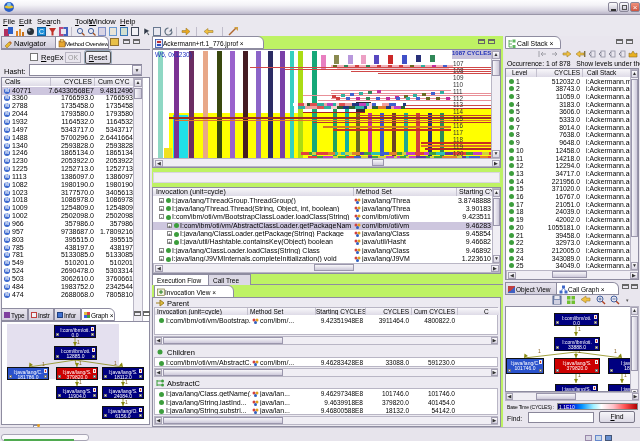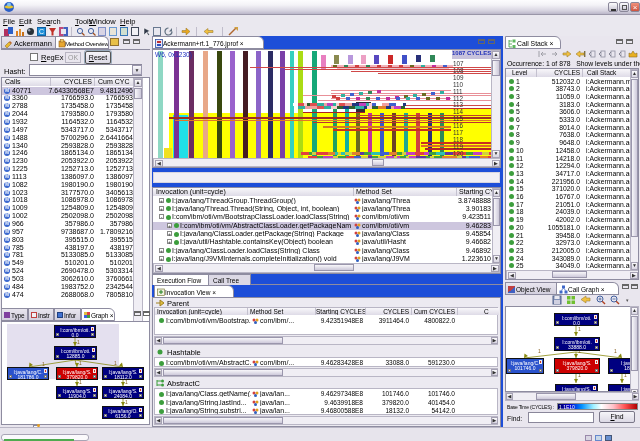--- a/index.html
+++ b/index.html
@@ -119,21 +119,21 @@
       <div class="abs" style="left:222px;top:0px;width:1px;height:9px;background:#c0bdcb;"></div>
       <svg class="abs" style="left:228px;top:0px;" width="11" height="9">
         <line x1="1" y1="8" x2="8" y2="1" stroke="#b06830" stroke-width="1.4"></line>
         <path d="M6 0 L10 0 L10 4 Z" fill="#d0a040"></path>
       </svg>
     </div>
 <div class="abs" style="left:0;top:36px;width:151px;height:391px;background:#e9e6ee;">
       <div class="tab" style="left:1px;top:0px;width:55px;"><svg style="position:absolute;left:2px;top:2px;" width="9" height="9">
           <path d="M1 7 L5 3 L7 5 L3 9 Z" fill="#e8b830" stroke="#886820" stroke-width="0.5"></path>
           <path d="M5 3 L6 2 L8 4 L7 5 Z" fill="#c06828"></path>
-        </svg><span style="margin-left:12px;">Ackermann</span></div>
+        </svg><span style="margin-left:12px;">Navigator</span></div>
       <div class="tab sel" style="left:56px;top:0px;width:53px;border-left:none;"><svg style="position:absolute;left:2px;top:2px;" width="8" height="9">
           <rect x="1" y="2" width="6" height="6" fill="#e8a830" stroke="#905818" stroke-width="0.6"></rect>
           <rect x="2.5" y="0.5" width="3" height="2.5" fill="#f0c860" stroke="#905818" stroke-width="0.5"></rect>
         </svg><span style="margin-left:9px;font-size:6.2px;letter-spacing:-0.3px;">Method Overview ×</span></div>
       <div class="abs" style="left:110px;top:2px;width:9px;height:8px;background:#e8c048;border:1px solid #907030;"></div>
       <div class="abs" style="left:123px;top:3px;width:7px;height:5px;border:1px solid #666;border-top:2px solid #666;"></div>
       <div class="abs" style="left:133px;top:3px;width:7px;height:5px;border:1px solid #666;border-top:2px solid #666;"></div>
       <div class="abs" style="left:1px;top:13px;width:149px;height:28px;background:#e9e6ee;border-top:1px solid #8e8ca0;">
         <div class="abs" style="left:29px;top:3px;width:8px;height:8px;background:#fff;border:1px solid #777;"></div>
         <div class="abs" style="left:40px;top:3px;font-size:7.5px;"><u>R</u>egEx</div>
@@ -314,21 +314,21 @@
           <div class="node" style="left:100px;top:64px;width:42px;height:13px;background:#000080;">I:java/lang/S.<br>24084.0<div class="nx"></div><div class="ncl"></div><div class="ncr"></div></div>
           <div class="node" style="left:100px;top:84px;width:42px;height:13px;background:#000080;">I:java/lang/O.<br>6156.0<div class="nx"></div><div class="ncl"></div><div class="ncr"></div></div>
         </div>
       </div>
       <div class="abs" style="left:0px;top:388px;width:151px;height:12px;">
         <div class="abs" style="left:8px;top:2px;width:2px;height:8px;color:#999;font-size:6px;">⋮</div>
         <div class="abs" style="left:33px;top:1px;width:6px;height:8px;background:#f8f8fc;border:1px solid #889;"></div>
         <div class="abs" style="left:37px;top:0px;width:3px;height:3px;background:#e8a020;border-radius:50%;"></div>
       </div>
     </div>
-<div class="abs" style="left:152px;top:36px;width:351px;height:391px;background:#1d4ed8;">
+<div class="abs" style="left:152px;top:36px;width:351px;height:391px;background:#bef264;">
       <div class="tab sel" style="left:0px;top:0px;width:112px;"><svg style="position:absolute;left:2px;top:2px;" width="8" height="9">
           <rect x="0.5" y="0.5" width="7" height="8" fill="#e8e8f8" stroke="#3050a0" stroke-width="0.8"></rect>
           <rect x="2" y="2" width="4" height="2" fill="#c03030"></rect>
           <rect x="2" y="5" width="4" height="2" fill="#3050c0"></rect>
         </svg><span style="margin-left:10px;font-size:6.5px;">Ackermann+rt.1_776.jprof ×</span></div>
       <div class="abs" style="left:326px;top:3px;width:7px;height:5px;border:1px solid #666;border-top:2px solid #666;"></div>
       <div class="abs" style="left:336px;top:3px;width:7px;height:5px;border:1px solid #666;border-top:2px solid #666;"></div>
       <div class="abs" style="left:0px;top:13px;width:349px;height:119px;background:#fff;border:1px solid #8e8ca0;overflow:hidden;">
         <svg class="abs" style="left:0;top:0;" width="348" height="117" shape-rendering="crispEdges">
           <rect x="16" y="63" width="332" height="45" fill="#ffff00"></rect>
@@ -683,21 +683,21 @@
           <path d="M2 4 L6 4 M4 2 L4 6" stroke="#208020" stroke-width="1"></path>
         </svg><span style="margin-left:10px;font-size:6.5px;">Invocation View ×</span></div>
       <div class="abs" style="left:0px;top:261px;width:349px;height:130px;background:#eceaf1;border:1px solid #8e8ca0;">
         <svg class="abs" style="left:3px;top:1px;" width="9" height="8">
           <path d="M0 4 L4 4 M4 1 L8 4 L4 7 Z" stroke="#a08020" fill="#e0c040"></path>
         </svg>
         <div class="plabel" style="left:14px;top:1px;">Parent</div>
         <svg class="abs" style="left:3px;top:50px;" width="9" height="8">
           <circle cx="4" cy="4" r="2.5" fill="#3d9e3d"></circle>
         </svg>
-        <div class="plabel" style="left:14px;top:50px;">Hashtable</div>
+        <div class="plabel" style="left:14px;top:50px;">Children</div>
         <svg class="abs" style="left:3px;top:81px;" width="9" height="8">
           <path d="M1 1 L1 7 M1 2 L5 2 M1 6 L5 6" stroke="#3d9e3d" fill="none"></path>
           <circle cx="6.5" cy="2" r="1.5" fill="#3d9e3d"></circle>
           <circle cx="6.5" cy="6" r="1.5" fill="#3d9e3d"></circle>
         </svg>
         <div class="plabel" style="left:14px;top:81px;">AbstractC</div>
         <div class="abs" style="left:1px;top:9px;width:344px;height:28px;background:#fff;border:1px solid #b9b6c5;">
           <div class="thead" style="left:0px;top:0px;width:92px;height:7px;padding-left:2px;font-size:6.5px;">Invocation (unit=cycle)</div>
           <div class="thead" style="left:92px;top:0px;width:68px;height:7px;padding-left:2px;border-left:1px solid #c4c1cf;font-size:6.5px;">Method Set</div>
           <div class="thead" style="left:160px;top:0px;width:50px;height:7px;border-left:1px solid #c4c1cf;text-align:right;font-size:6.5px;">Starting CYCLES&nbsp;</div>

